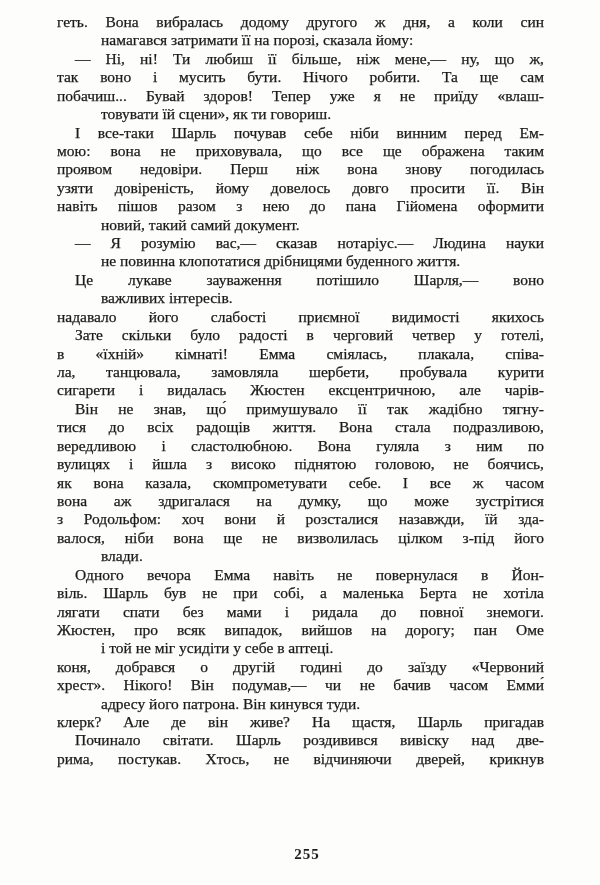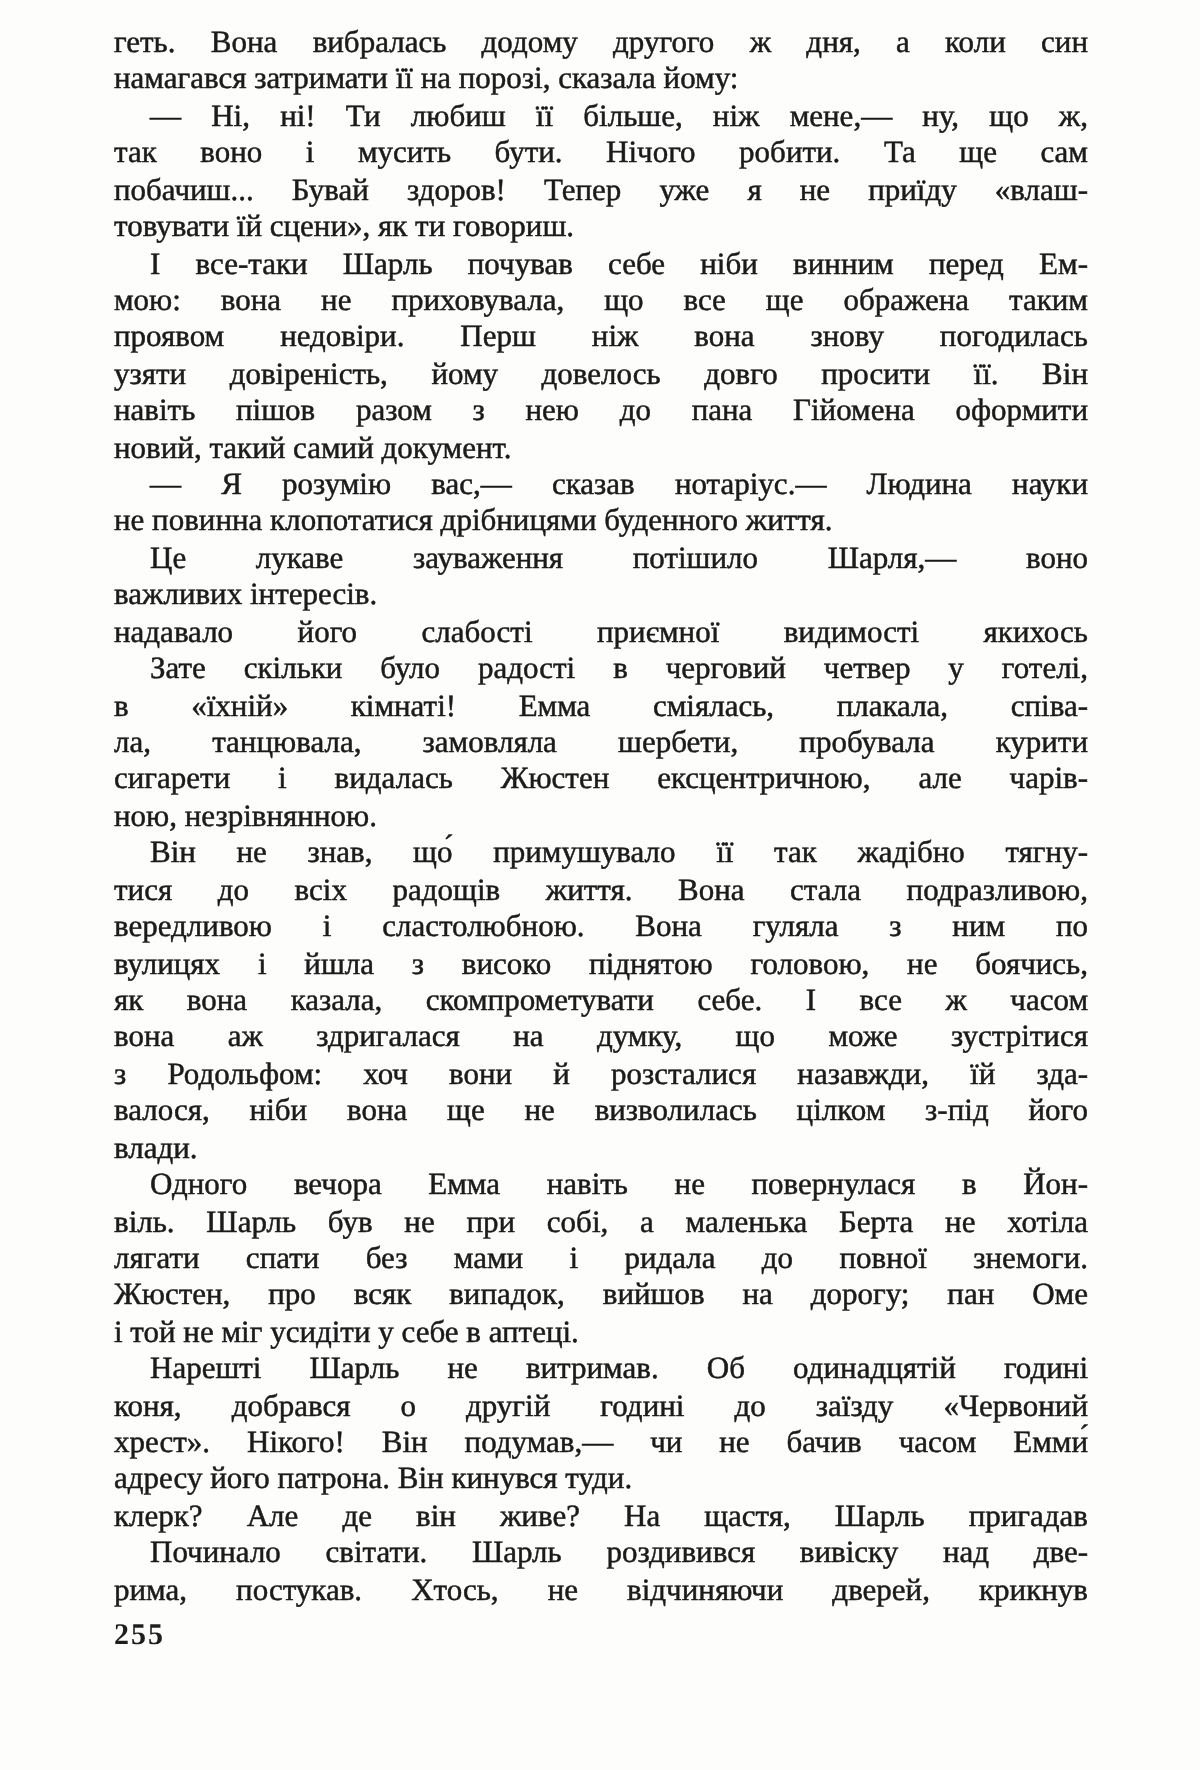--- a/index.html
+++ b/index.html
@@ -29,29 +29,31 @@
     font-size: 15.5px;
     line-height: 18.42px;
     color: #1b1b1b;
     -webkit-text-stroke: 0.25px #1b1b1b;
     text-align: justify;
     text-align-last: justify;
     white-space: normal;
   }
   .line.last {
     text-align-last: left;
+    margin-left: 44px;
   }
   .line.indent {
     text-indent: 18px;
   }
   .pageno {
     position: absolute;
-    top: 810px;
+    top: 846px;
     left: 57px;
     width: 500px;
+    text-align: center;
     font-family: "Liberation Serif", "DejaVu Serif", serif;
     font-weight: bold;
     font-size: 15px;
     line-height: 16px;
     letter-spacing: 1px;
     color: #1e1e1e;
   }
 </style>
 </head>
 <body style="background: rgb(253, 253, 252);">
@@ -72,36 +74,34 @@
       <div class="line last">новий, такий самий документ.</div>
       <div class="line indent">— Я розумію вас,— сказав нотаріус.— Людина науки</div>
       <div class="line last">не повинна клопотатися дрібницями буденного життя.</div>
       <div class="line indent">Це лукаве зауваження потішило Шарля,— воно</div>
       <div class="line last">важливих інтересів.</div>
       <div class="line">надавало його слабості приємної видимості якихось</div>
       <div class="line indent">Зате скільки було радості в черговий четвер у готелі,</div>
       <div class="line">в «їхній» кімнаті! Емма сміялась, плакала, співа-</div>
       <div class="line">ла, танцювала, замовляла шербети, пробувала курити</div>
       <div class="line">сигарети і видалась Жюстен ексцентричною, але чарів-</div>
-      <div class="line last">ною, незрівнянною.</div>
       <div class="line indent">Він не знав, що́ примушувало її так жадібно тягну-</div>
       <div class="line">тися до всіх радощів життя. Вона стала подразливою,</div>
       <div class="line">вередливою і сластолюбною. Вона гуляла з ним по</div>
       <div class="line">вулицях і йшла з високо піднятою головою, не боячись,</div>
       <div class="line">як вона казала, скомпрометувати себе. І все ж часом</div>
       <div class="line">вона аж здригалася на думку, що може зустрітися</div>
       <div class="line">з Родольфом: хоч вони й розсталися назавжди, їй зда-</div>
       <div class="line">валося, ніби вона ще не визволилась цілком з-під його</div>
       <div class="line last">влади.</div>
       <div class="line indent">Одного вечора Емма навіть не повернулася в Йон-</div>
       <div class="line">віль. Шарль був не при собі, а маленька Берта не хотіла</div>
       <div class="line">лягати спати без мами і ридала до повної знемоги.</div>
       <div class="line">Жюстен, про всяк випадок, вийшов на дорогу; пан Оме</div>
       <div class="line last">і той не міг усидіти у себе в аптеці.</div>
-      <div class="line indent">Нарешті Шарль не витримав. Об одинадцятій годині</div>
       <div class="line">коня, добрався о другій годині до заїзду «Червоний</div>
       <div class="line">хрест». Нікого! Він подумав,— чи не бачив часом Емми́</div>
       <div class="line last">адресу його патрона. Він кинувся туди.</div>
       <div class="line">клерк? Але де він живе? На щастя, Шарль пригадав</div>
       <div class="line indent">Починало світати. Шарль роздивився вивіску над две-</div>
       <div class="line">рима, постукав. Хтось, не відчиняючи дверей, крикнув</div>
     </div>
   <div class="pageno">255</div>
 </div>
 

